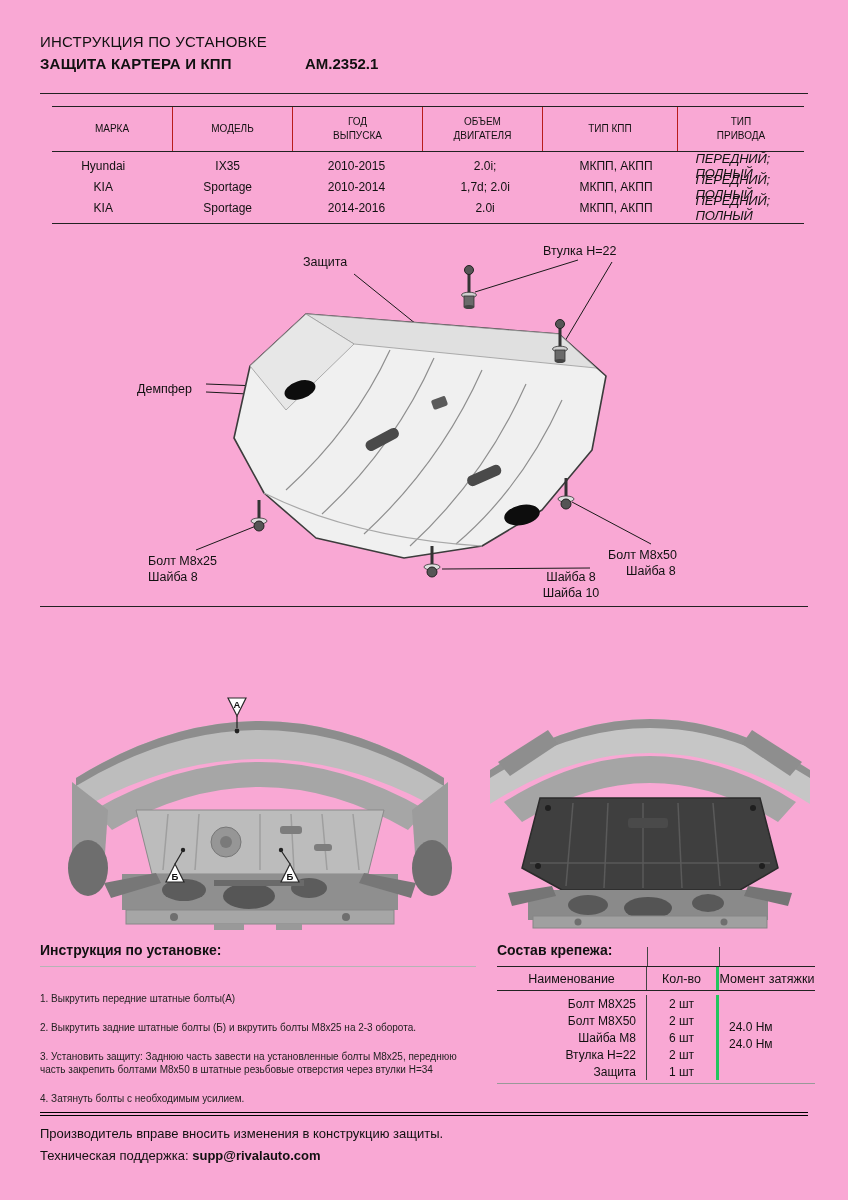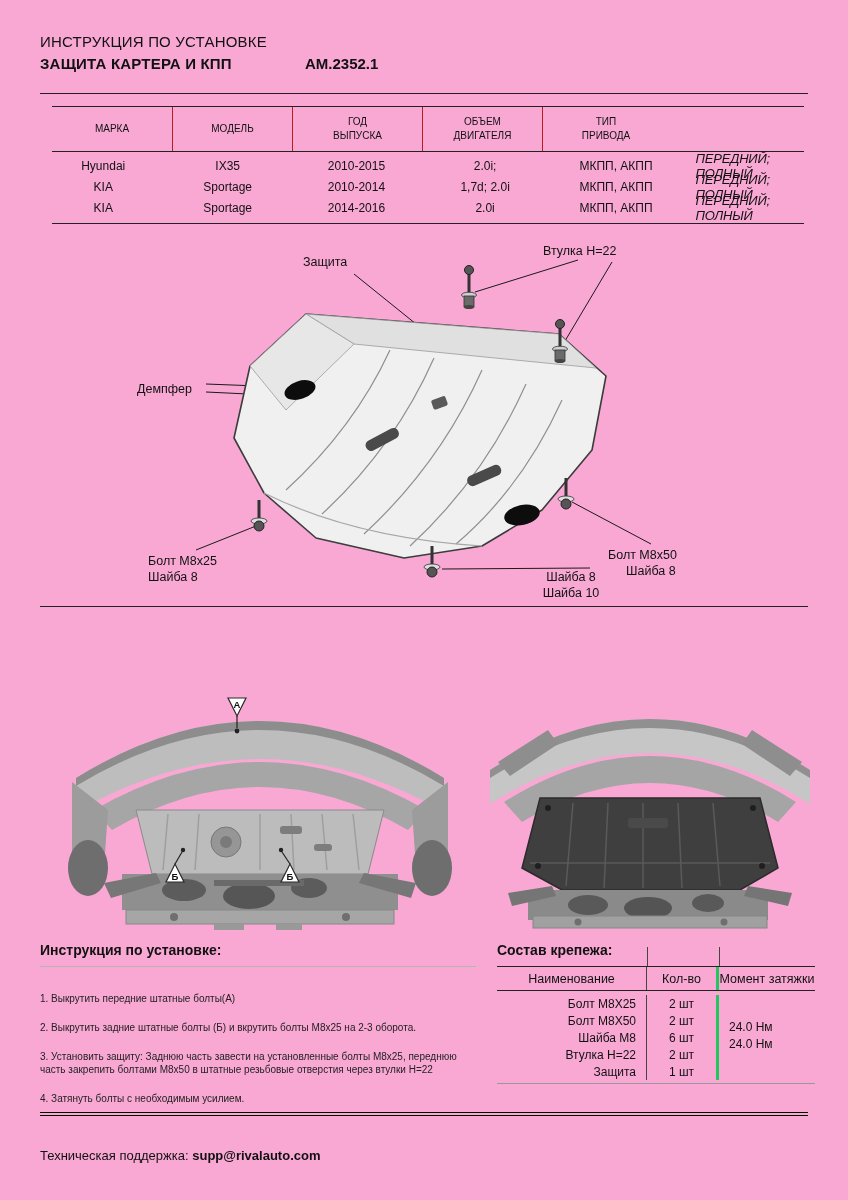--- a/index.html
+++ b/index.html
@@ -90,20 +90,23 @@
       <div class="fc c1">
           <span>МОДЕЛЬ</span>
         </div>
       <div class="fc c2">
           <span>ГОД
 ВЫПУСКА</span>
         </div>
       <div class="fc c3">
           <span>ОБЪЕМ
 ДВИГАТЕЛЯ</span>
+        </div>
+      <div class="fc c4">
+          <span>ТИП КПП</span>
         </div>
       <div class="fc c5">
           <span>ТИП
 ПРИВОДА</span>
         </div>
     </div>
     <div class="f-body">
       <div class="f-row">
         <div class="fc c0">Hyundai</div>
         <div class="fc c1">IX35</div>
@@ -306,21 +309,21 @@
         <circle cx="246" cy="264" r="3.5" fill="#6f6f6f"></circle>
       </g>
     </g>
   </svg>
 
   <div class="section-title left-title">Инструкция по установке:</div>
   <div class="left-rule"></div>
   <div class="steps">
     <div>1. Выкрутить передние штатные болты(А)</div>
     <div>2. Выкрутить задние штатные болты (Б) и вкрутить болты М8х25 на 2-3 оборота.</div>
-    <div>3. Установить защиту: Заднюю часть завести на установленные болты М8х25, переднюю часть закрепить болтами М8х50 в штатные резьбовые отверстия через втулки Н=22</div>
+    <div>3. Установить защиту: Заднюю часть завести на установленные болты М8х25, переднюю часть закрепить болтами М8х50 в штатные резьбовые отверстия через втулки Н=34</div>
     <div>4. Затянуть болты с необходимым усилием.</div>
   </div>
 
   <div class="section-title right-title">Состав крепежа:</div>
   <div class="tick tick-1"></div>
   <div class="tick tick-2"></div>
   <div class="hardware-table">
     <div class="h-head">
       <div class="hc col-name">Наименование</div>
       <div class="hc col-qty">Кол-во</div>
@@ -349,18 +352,19 @@
       </div>
       <div class="h-row">
         <div class="hc col-name">Защита</div>
         <div class="hc col-qty">1 шт</div>
         <div class="hc col-torque"></div>
       </div>
     </div>
   </div>
 
   <div class="footer-rule"></div>
+  <div class="footer-note">Производитель вправе вносить изменения в конструкцию защиты.</div>
   <div class="footer-support">
     <span>Техническая поддержка:</span>
     <b>supp@rivalauto.com</b>
   </div>
 
 </div>
 
 </body></html>

